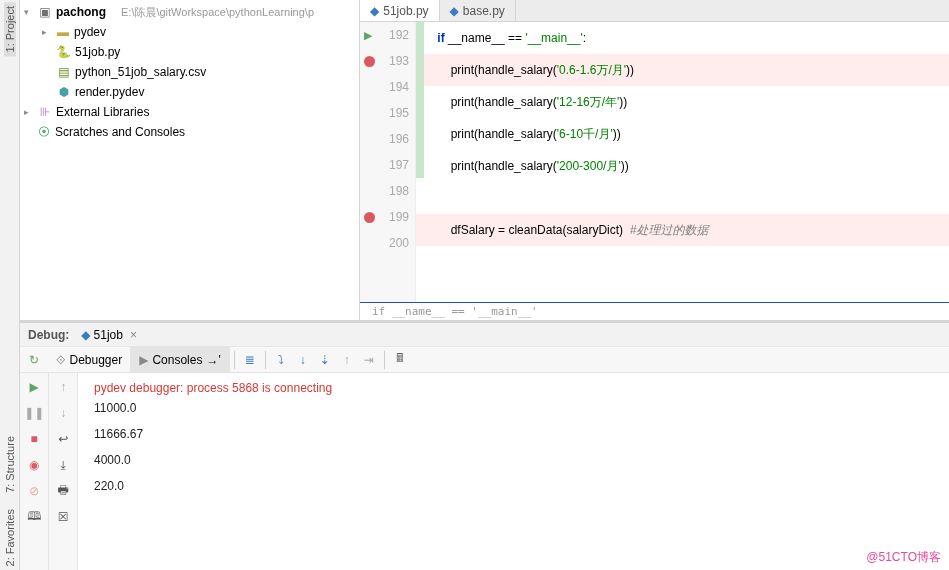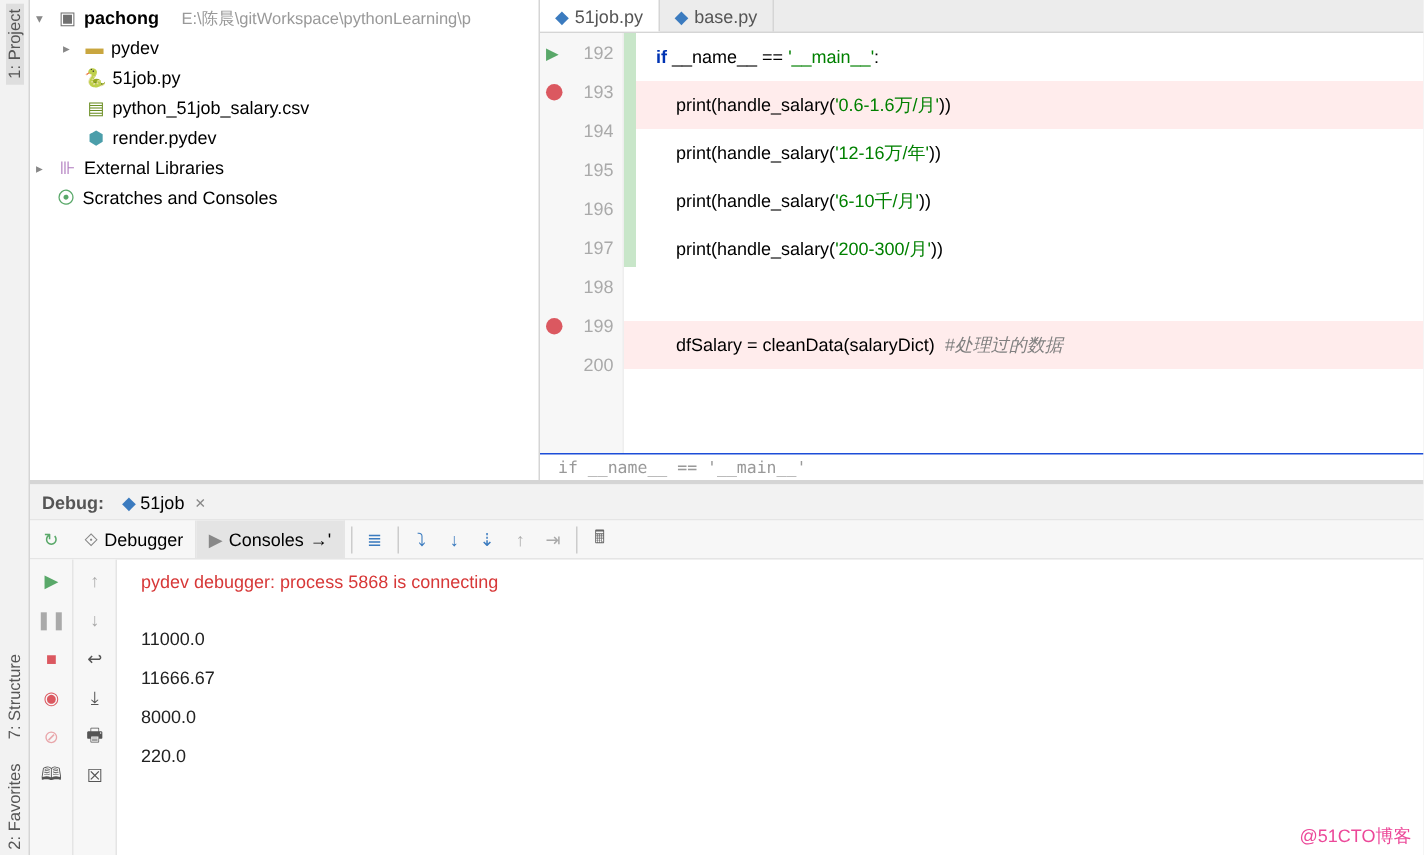--- a/index.html
+++ b/index.html
@@ -59,21 +59,21 @@
 .debug-sub .tbtn { width: 22px; height: 22px; display: flex; align-items: center; justify-content: center; color: #3b7bbf; cursor: pointer; }
 .debug-body { flex: 1; display: flex; }
 .debug-side { width: 58px; background: #f7f7f7; border-right: 1px solid #e5e5e5; display: flex; }
 .debug-side-col { width: 29px; display: flex; flex-direction: column; align-items: center; padding-top: 4px; gap: 6px; }
 .debug-side-col + .debug-side-col { border-left: 1px solid #e5e5e5; }
 .dbtn { width: 20px; height: 20px; display: flex; align-items: center; justify-content: center; cursor: pointer; }
 .gbtn { color: #59a869; }
 .rbtn { color: #db5860; }
 .bbtn { color: #555; }
 .console { flex: 1; padding: 8px 16px; font-family: Consolas, monospace; font-size: 15px; overflow: auto; }
-.console .msg { color: #d73838; margin-bottom: 18px; }
+.console .msg { color: #d73838; }
 .console .out { color: #222; line-height: 26px; }
 .watermark { position: absolute; right: 8px; bottom: 4px; color: #ec4899; font-size: 12px; pointer-events: none; }
 </style>
 </head>
 <body>
 
 <div class="left-tool-strip">
   <div class="vt active">1: Project</div>
   <div style="flex:1"></div>
   <div class="vt">7: Structure</div>
@@ -206,19 +206,19 @@
           <div class="dbtn bbtn">↩</div>
           <div class="dbtn bbtn">⤓</div>
           <div class="dbtn bbtn">🖶</div>
           <div class="dbtn bbtn">☒</div>
         </div>
       </div>
       <div class="console">
         <div class="msg">pydev debugger: process 5868 is connecting</div>
         <div class="out">11000.0</div>
         <div class="out">11666.67</div>
-        <div class="out">8000.0</div>
+        <div class="out">4000.0</div>
         <div class="out">220.0</div>
         <div class="watermark">@51CTO博客</div>
       </div>
     </div>
   </div>
 </div>
 
 </body></html>

